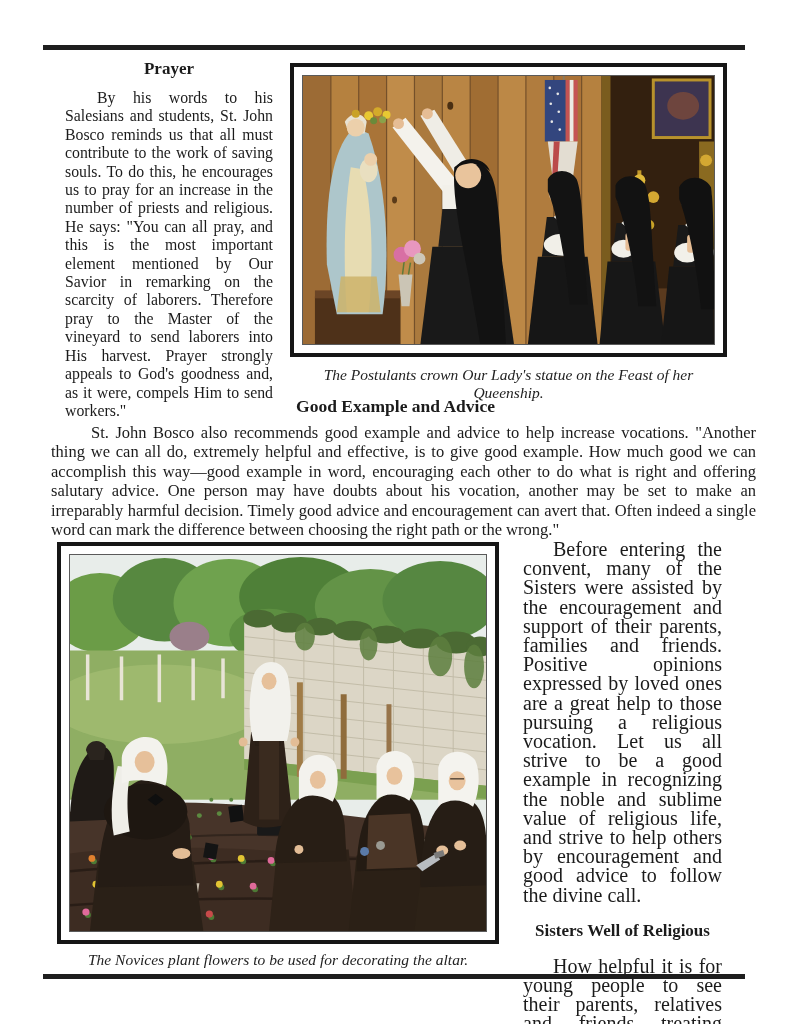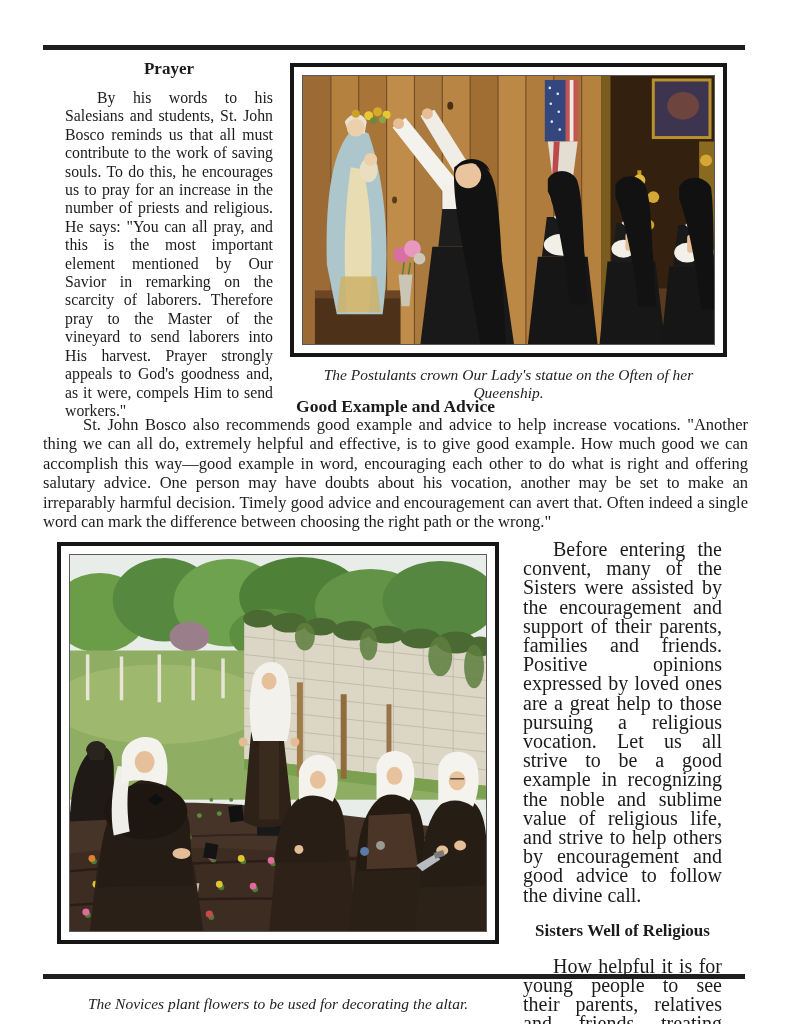--- a/index.html
+++ b/index.html
@@ -16,24 +16,24 @@
   .col-left p { margin:10px; font-size:15.8px; line-height:18.4px; text-align:justify; text-indent:32px; }
 
   .photo-frame { position:absolute; border:4px solid #161616; background:#ffffff; padding:8px; box-sizing:border-box; }
   .photo-frame .surface { width:100%; height:100%; border:1px solid #5a5a5a; box-sizing:border-box; overflow:hidden; }
   .photo-frame svg { display:block; width:100%; height:100%; }
   #photo1 { left:290px; top:63px; width:437px; height:294px; }
   #photo2 { left:57px;  top:542px; width:442px; height:402px; }
 
   .caption { position:absolute; font-style:italic; font-size:15.5px; color:#222; text-align:center; }
   #caption1 { left:290px; top:366px; width:437px; }
-  #caption2 { left:57px;  top:951px; width:442px;margin-top:44px; }
+  #caption2 { left:57px;  top:951px; width:442px; }
 
   .heading-wide { position:absolute; left:43px; top:396px; width:705px; text-align:center; font-weight:bold; font-size:17.5px; margin:0; }
-  .para-wide { position:absolute; left:43px; top:415px; width:705px; margin:0; font-size:16.5px; line-height:19.4px; text-align:justify; text-indent:40px; }
+  .para-wide { position:absolute; left:43px; top:415px; width:705px; margin:8px; font-size:16.5px; line-height:19.4px; text-align:justify; text-indent:40px; }
 
   .col-right { position:absolute; left:507px; top:524px; width:231px; }
   .col-right p { margin:16px; font-size:20px; line-height:19.2px; text-align:justify; text-indent:30px; }
   .col-right .sec-title { margin:7px 0 1px 0; }
 </style>
 </head>
 <body>
 
 <div class="page">
 
@@ -170,21 +170,21 @@
         <path d="M372,192 L377,150 L407,150 L412,192 Z" fill="#191919"></path>
         <ellipse cx="386" cy="178" rx="13" ry="10" fill="#f2f0e9"></ellipse>
         <ellipse cx="402" cy="178" rx="11" ry="10" fill="#efede6"></ellipse>
         <rect x="386" y="160" width="8" height="18" rx="3" fill="#e6bd95"></rect>
         <path d="M384,150 L392,143 L400,150 L392,157 Z" fill="#f4f2ec"></path>
         <circle cx="392" cy="126" r="12" fill="#ebc89f"></circle>
         <path d="M378,112 C385,99 403,100 410,112 C413,132 413,185 413,235 L400,235 C395,185 385,142 378,124 Z" fill="#111111"></path>
       </svg>
     </div>
   </div>
-  <div class="caption" id="caption1">The Postulants crown Our Lady's statue on the Often of her Queenship.</div>
+  <div class="caption" id="caption1">The Postulants crown Our Lady's statue on the Feast of her Queenship.</div>
 
   <h3 class="heading-wide">Good Example and Advice</h3>
   <p class="para-wide">St. John Bosco also recommends good example and advice to help increase vocations.  "Another thing we can all do, extremely helpful and effective, is to give good example. How much good we can accomplish this way—good example in word, encouraging each other to do what is right and offering salutary advice. One person may have doubts about his vocation, another may be set to make an irreparably harmful decision. Timely good advice and encouragement can avert that. Often indeed a single word can mark the difference between choosing the right path or the wrong."</p>
 
   <div class="photo-frame" id="photo2">
     <div class="surface">
       <svg viewBox="0 0 418 378" preserveAspectRatio="none">
         <rect width="418" height="378" fill="#e8edea"></rect>
 
         <ellipse cx="30" cy="58" rx="48" ry="40" fill="#6b9c47"></ellipse>

